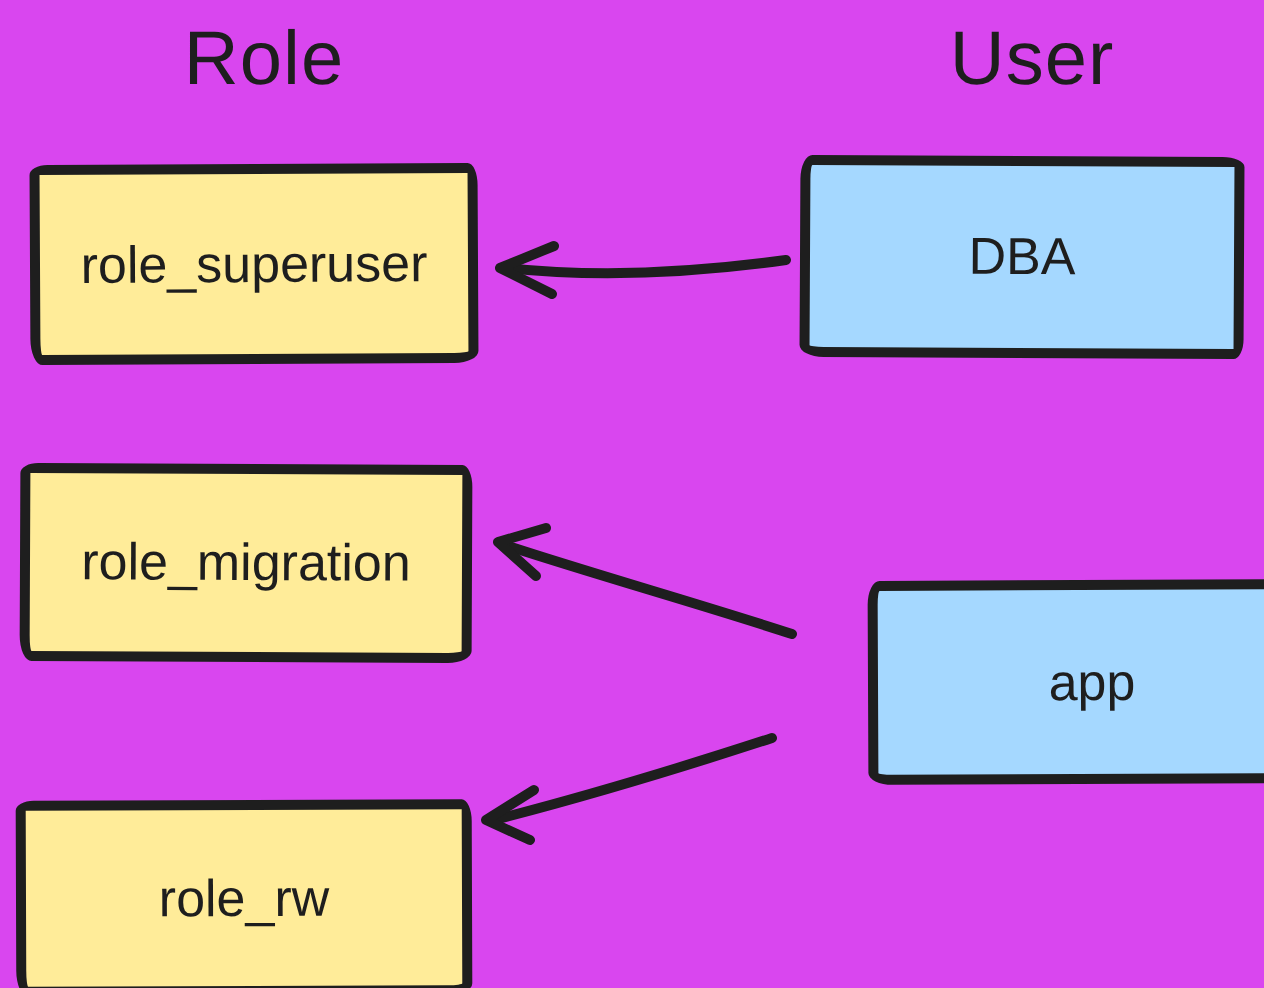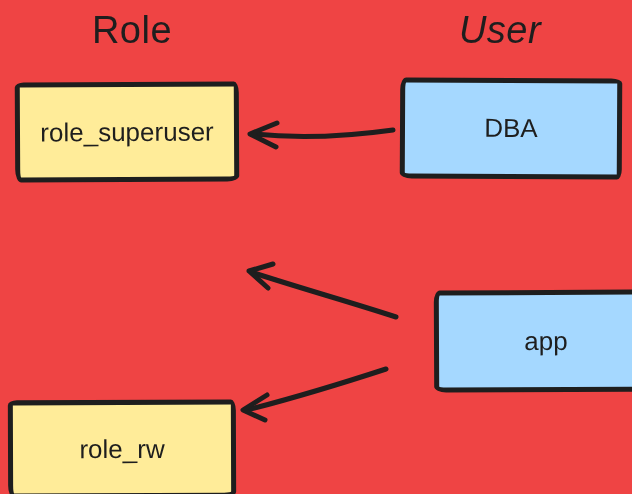--- a/index.html
+++ b/index.html
@@ -4,38 +4,38 @@
 <style>
   html, body {
     margin: 0;
     padding: 0;
     background: #ffffff;
   }
   .canvas {
     position: relative;
     width: 632px;
     height: 494px;
-    background: #ef4444;
+    background: #d946ef;
     overflow: hidden;
     font-family: "Liberation Sans", sans-serif;
     color: #1e1e1e;
   }
   .col-header {
     position: absolute;
     top: 8px;
     width: 200px;
     text-align: center;
     font-size: 38px;
     line-height: 1.2;
     font-weight: 400;
     color: #1e1e1e;
     letter-spacing: 0.5px;
   }
   .col-header.role { left: 32px; }
-  .col-header.user { left: 400px; font-style: italic; }
+  .col-header.user { left: 416px; }
 
   .node {
     position: absolute;
     box-sizing: border-box;
     display: flex;
     align-items: center;
     justify-content: center;
     border: 5px solid #1e1e1e;
     font-size: 26px;
     color: #1e1e1e;
@@ -77,20 +77,23 @@
 <div class="canvas">
 
   <div class="col-header role">Role</div>
 
   <div class="col-header user">User</div>
 
   <div class="node role-fill n-superuser">
     <span>role_superuser</span>
   </div>
 
+  <div class="node role-fill n-migration">
+    <span>role_migration</span>
+  </div>
 
   <div class="node role-fill n-rw">
     <span>role_rw</span>
   </div>
 
   <div class="node user-fill n-dba">
     <span>DBA</span>
   </div>
 
   <div class="node user-fill n-app">

